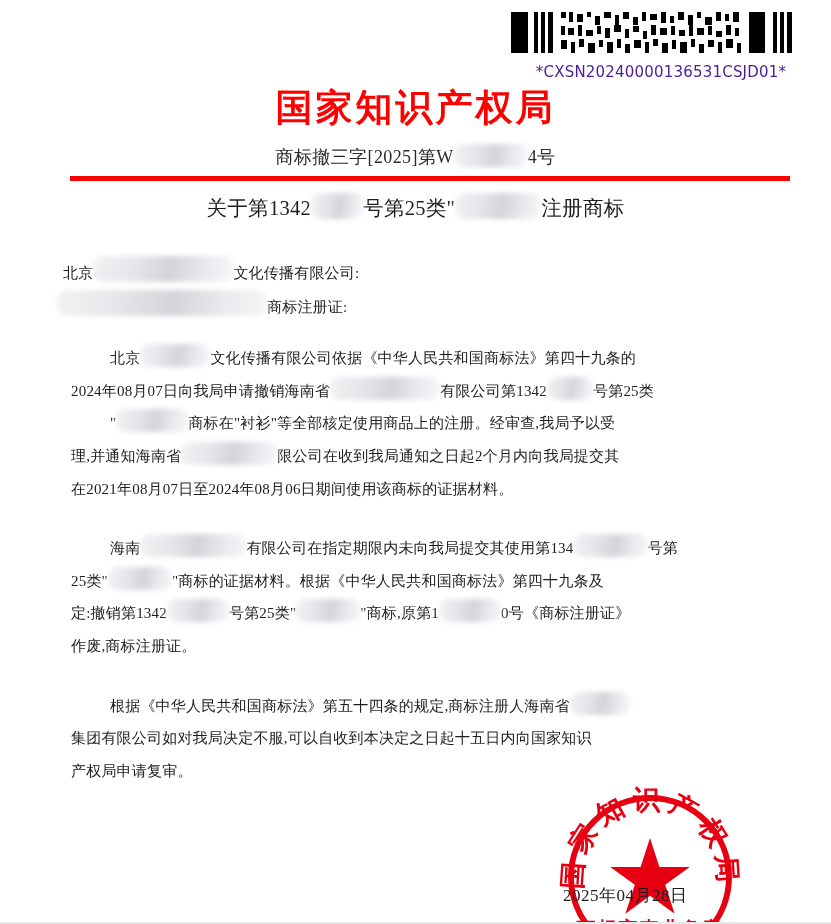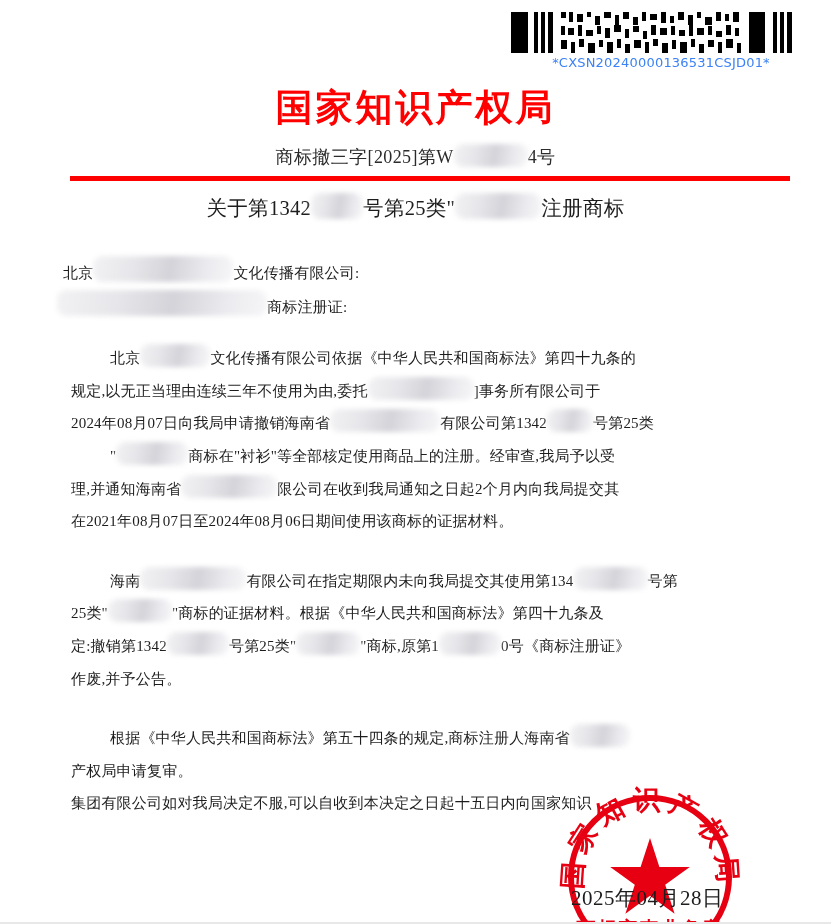--- a/index.html
+++ b/index.html
@@ -24,24 +24,24 @@
     width: 304px;
     text-align: center;
   }
   .barcode-bars {
     height: 41px;
     width: 100%;
     display: block;
   }
   .barcode-text {
     font-family: "DejaVu Sans", "Liberation Sans", sans-serif;
-    font-size: 13px;
+    font-size: 15px;
     letter-spacing: 0.2px;
-    color: #3b82f6;
-    margin-top: 2px;
+    color: #4c1d95;
+    margin-top: 10px;
     white-space: nowrap;
   }
 
   
   #masthead {
     position: absolute;
     top: 86px;
     left: 0;
     width: 831px;
     text-align: center;
@@ -134,25 +134,24 @@
     height: 190px;
     pointer-events: none;
   }
   #seal svg { display: block; }
 
   
   #seal-date {
     position: absolute;
     left: 563px;
     top: 884px;
-    font-size: 21px;
+    font-size: 17px;
     color: #1d1d1d;
     white-space: nowrap;
     letter-spacing: 0.5px;
-    margin-left: 8px;
   }
 
   
   #page-edge {
     position: absolute;
     left: 0;
     bottom: 0;
     width: 831px;
     height: 2px;
     background: #e8e8e8;
@@ -257,52 +256,51 @@
 
   <p class="addressee"><span>北京</span><span class="rd tall" style="width:140px;"></span><span>文化传播有限公司:</span></p>
 
   <p class="addressee"><span></span><span class="rd tall" style="width:210px;margin-left:-6px;"></span><span>商标注册证:</span></p>
 
   <div class="gap"></div>
 
   <p class="para">
     <span class="ln indent"><span>北京</span><span class="rd mid" style="width:70px;"></span><span>文化传播有限公司依据《中华人民共和国商标法》第四十九条的</span></span>
 
-    <span class="ln"><span>规定,以无正当理由连续三年不使用为由,委托</span><span class="rd mid" style="width:106px;"></span><span>]事务所有限公司于</span></span>
 
     <span class="ln"><span>2024年08月07日向我局申请撤销海南省</span><span class="rd mid" style="width:110px;"></span><span>有限公司第1342</span><span class="rd mid" style="width:46px;"></span><span>号第25类</span></span>
 
     <span class="ln indent"><span>"</span><span class="rd mid" style="width:72px;"></span><span>商标在"衬衫"等全部核定使用商品上的注册。经审查,我局予以受</span></span>
 
     <span class="ln"><span>理,并通知海南省</span><span class="rd mid" style="width:96px;"></span><span>限公司在收到我局通知之日起2个月内向我局提交其</span></span>
 
     <span class="ln">在2021年08月07日至2024年08月06日期间使用该商标的证据材料。</span>
   </p>
 
   <div class="gap"></div>
 
   <p class="para">
     <span class="ln indent"><span>海南</span><span class="rd mid" style="width:106px;"></span><span>有限公司在指定期限内未向我局提交其使用第134</span><span class="rd mid" style="width:74px;"></span><span>号第</span></span>
 
     <span class="ln"><span>25类"</span><span class="rd mid" style="width:64px;"></span><span>"商标的证据材料。根据《中华人民共和国商标法》第四十九条及</span></span>
 
 
     <span class="ln"><span>定:撤销第1342</span><span class="rd mid" style="width:62px;"></span><span>号第25类"</span><span class="rd mid" style="width:64px;"></span><span>"商标,原第1</span><span class="rd mid" style="width:62px;"></span><span>0号《商标注册证》</span></span>
 
-    <span class="ln">作废,并予公告。</span>
+    <span class="ln">作废,商标注册证。</span>
   </p>
 
   <div class="gap"></div>
 
   <p class="para">
     <span class="ln indent"><span>根据《中华人民共和国商标法》第五十四条的规定,商标注册人海南省</span><span class="rd mid" style="width:60px;"></span></span>
 
+    <span class="ln">集团有限公司如对我局决定不服,可以自收到本决定之日起十五日内向国家知识</span>
+
     <span class="ln">产权局申请复审。</span>
-
-    <span class="ln">集团有限公司如对我局决定不服,可以自收到本决定之日起十五日内向国家知识</span>
   </p>
 </div>
 
 <div id="seal">
   <svg width="190" height="190" viewBox="0 0 190 190">
     <defs>
       <path id="arcTop" d="M 27,95 A 68,68 0 0 1 163,95" fill="none"></path>
       <path id="arcBottom" d="M 35,95 A 60,60 0 0 0 155,95" fill="none"></path>
     </defs>
     <circle cx="95" cy="95" r="79" fill="none" stroke="#E60012" stroke-width="6"></circle>

